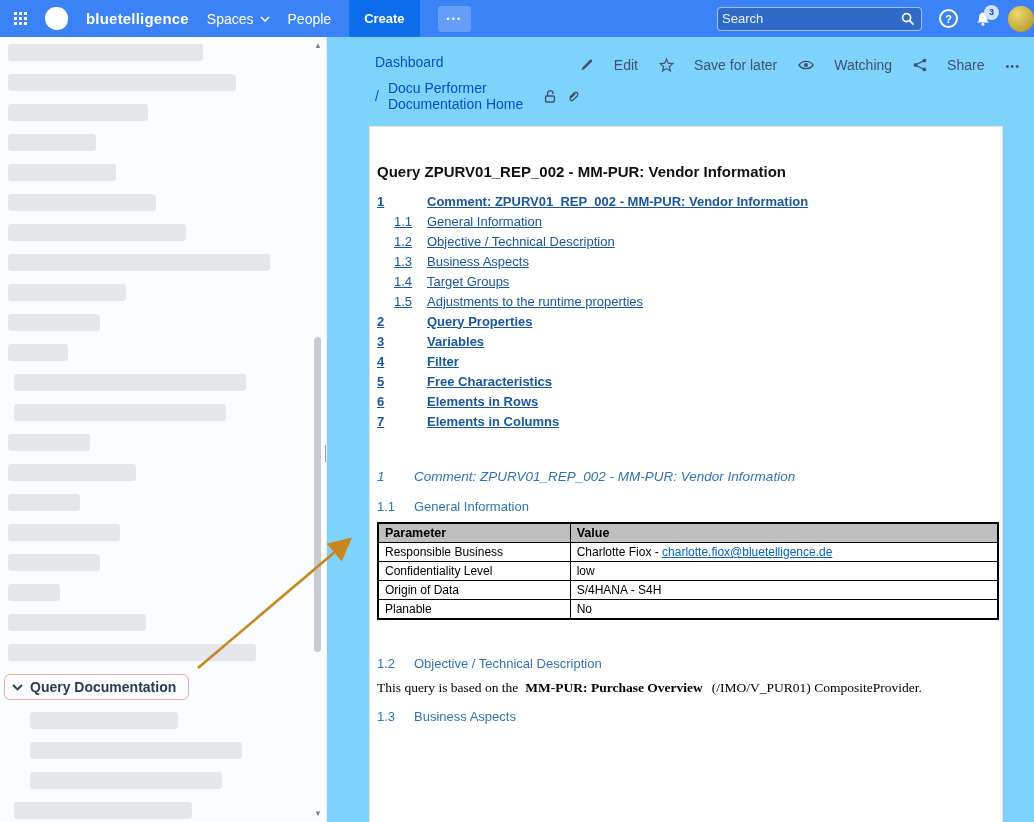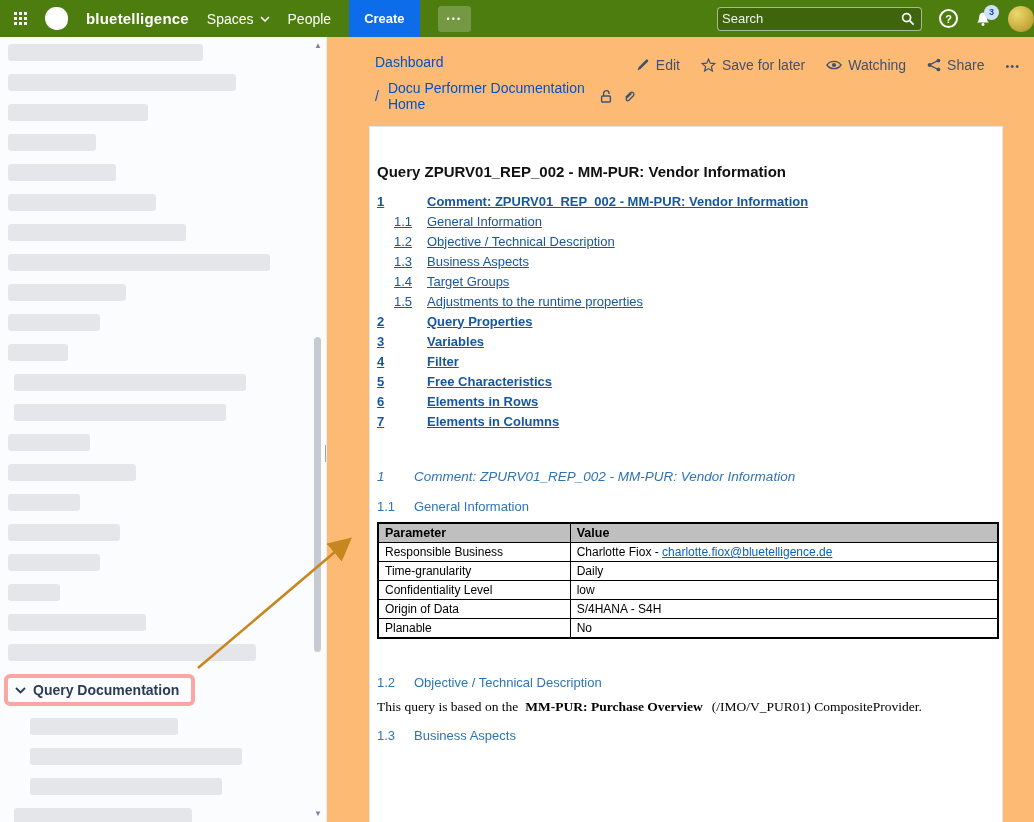--- a/index.html
+++ b/index.html
@@ -4,21 +4,21 @@
 <style>
   * { box-sizing: border-box; }
   html,body { margin:0; padding:0; }
   body {
     width:1034px; height:822px; overflow:hidden; position:relative;
     font-family:"Liberation Sans", sans-serif; background:#fff;
   }
 
   
   .topbar {
-    height:37px; background:#4d7c0f; color:#fff;
+    height:37px; background:#3b82f6; color:#fff;
     display:flex; align-items:center; padding:0 10px 0 14px;justify-content:space-between;
   }
   .tb-left { display:flex; align-items:center; gap:18px; }
   .brand { font-size:15px; font-weight:bold; letter-spacing:.2px; cursor:pointer; }
   .tb-nav { font-size:14px; display:flex; align-items:center; gap:6px; cursor:pointer; }
   .logo { width:23px; height:23px; background:#fff; border-radius:50% 50% 46% 54%; display:inline-block; }
   .create-btn {
     background:#0C6CE9; color:#fff; border:none; border-radius:3px;
     font-size:13px; font-weight:bold; padding:12px 15px; cursor:pointer;
   }
@@ -57,43 +57,43 @@
 
   
   .sidebar {
     width:327px; flex:none; position:relative; overflow:hidden;
     background:#FBFCFD; border-right:1px solid #EDEEF0; padding-top:7px;
   }
   .skel { height:17px; border-radius:3px; background:#E4E6E9; margin:0 0 13px 8px; }
   .ind6 { margin-left:14px; } .ind22 { margin-left:30px; }
   .qdoc {
     display:inline-flex; align-items:center; gap:7px;
-    border:4px solid #fca5a5; border-radius:6px;
+    border:1px solid #fca5a5; border-radius:6px;
     padding:4px 12px 4px 7px; margin:0 0 12px 4px;
     color:#2B3A55; font-weight:bold; font-size:14px; cursor:pointer; background:#FBFCFD;text-align:right;
   }
   .sb-arrow { position:absolute; right:4px; color:#7A869A; font-size:8px; line-height:8px; cursor:pointer; }
   .sb-arrow.up { top:5px; } .sb-arrow.down { bottom:4px; }
   .sb-thumb {
     position:absolute; right:5px; top:300px; width:7px; height:315px;
     background:#C6CAD1; border-radius:4px; cursor:pointer;
   }
   .resize-handle {
     position:absolute; left:325px; top:408px; width:5px; height:17px;
     border-left:1px solid #9AA3B0; border-right:1px solid #9AA3B0; cursor:col-resize;
   }
 
   
-  .content { flex:1; position:relative; padding-top:17px; overflow:hidden; background:#fdba74; }
+  .content { flex:1; position:relative; padding-top:17px; overflow:hidden; background:#7dd3fc; }
   .content-head { margin:0 14px 0 48px; display:flex; justify-content:space-between; }
   .breadcrumb { font-size:14px; color:#0052CC; }
   .breadcrumb a { color:#0052CC; text-decoration:none; cursor:pointer; }
   .bc-line2 { margin-top:10px; display:flex; align-items:center; gap:9px; }
   .actions { display:flex; align-items:flex-start; gap:21px; font-size:14px; color:#42526E; padding-top:3px; }
-  .action { display:flex; align-items:center; gap:6px; cursor:pointer; white-space:nowrap; }
+  .action { display:flex; align-items:center; gap:20px; cursor:pointer; white-space:nowrap; }
   .act-more { font-size:11px; letter-spacing:1px; padding-top:3px; cursor:pointer; }
 
   
   .doc-frame {
     margin:14px 31px 0 42px; height:1400px; background:#fff;
     border:1px solid #E4E4E4; padding:36px 3px 40px 7px;
   }
   .doc-title { font-size:15px; font-weight:bold; color:#111; }
   .toc-heading { margin-top:33px; font-size:14.5px; font-weight:bold; color:#111; }
   .toc { margin-top:11px; }
@@ -369,24 +369,20 @@
             <th class="col-param">Parameter</th>
             <th>Value</th>
           </tr>
         </thead>
         <tbody>
           <tr>
             <td>Responsible Business</td>
             <td><span>Charlotte Fiox - </span><a class="email">charlotte.fiox@bluetelligence.de</a></td>
           </tr>
           <tr>
-            <td>Time-granularity</td>
-            <td><span>Daily</span></td>
-          </tr>
-          <tr>
             <td>Confidentiality Level</td>
             <td><span>low</span></td>
           </tr>
           <tr>
             <td>Origin of Data</td>
             <td><span>S/4HANA - S4H</span></td>
           </tr>
           <tr>
             <td>Planable</td>
             <td><span>No</span></td>

